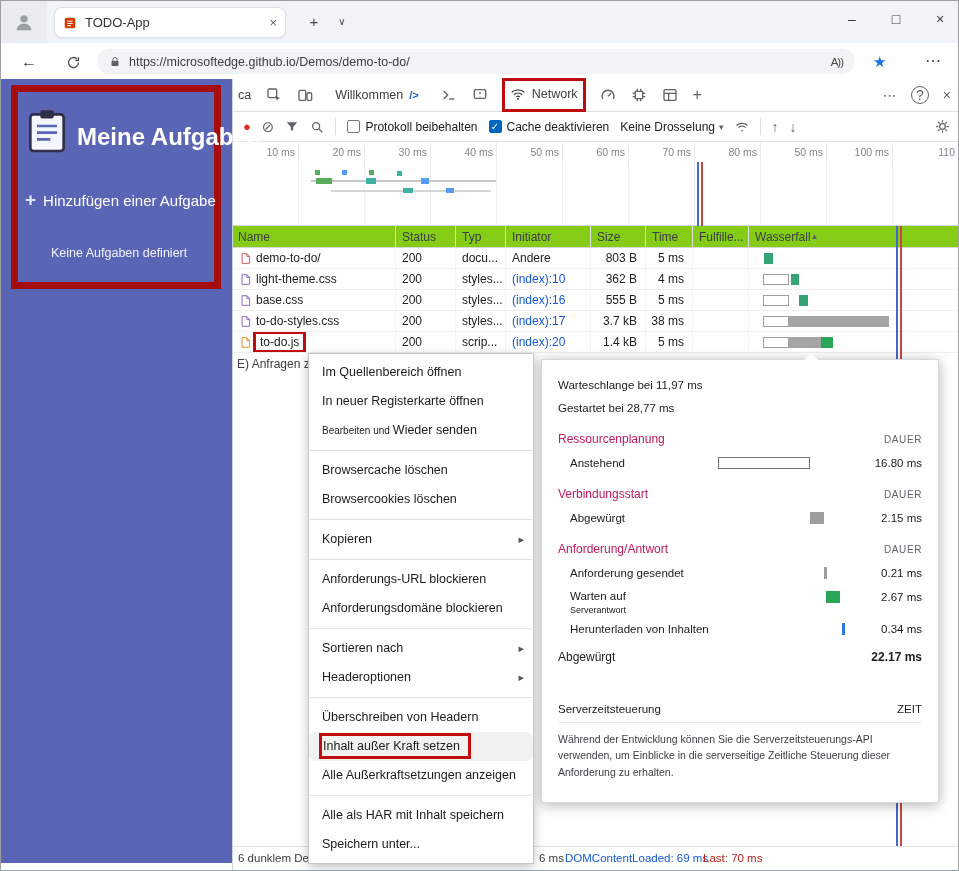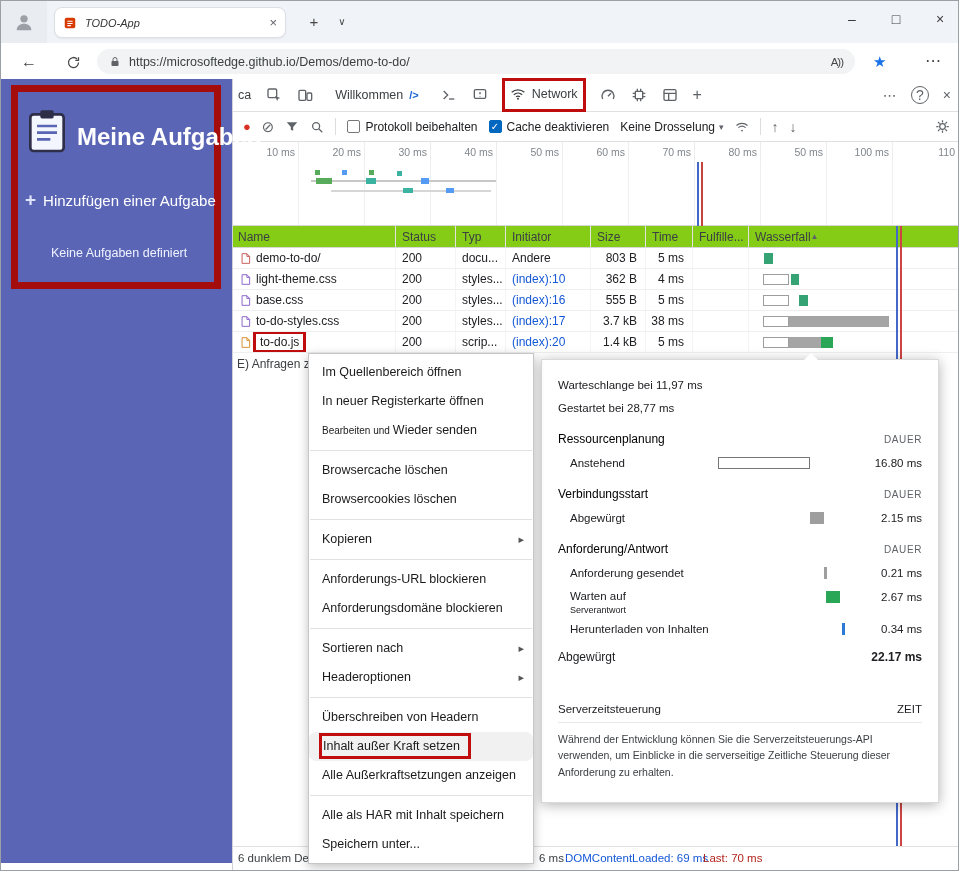--- a/index.html
+++ b/index.html
@@ -6,21 +6,21 @@
   #window{position:relative;width:959px;height:871px;background:#fff;border:1px solid #9aa0a6;
     box-sizing:border-box;overflow:hidden;font-family:"Liberation Sans","DejaVu Sans",sans-serif;color:#202124;}
   .abs{position:absolute;}
   svg{display:block;}
 
   
   .titlebar{left:0;top:0;width:100%;height:42px;background:#f0f3f8;}
   .avatar{left:0;top:0;width:46px;height:42px;display:flex;align-items:center;justify-content:center;background:#e9edf2;}
   .tab{left:53px;top:6px;width:232px;height:31px;background:#fff;border:1px solid #dcdfe4;border-radius:8px;
     display:flex;align-items:center;padding:0 8px;box-sizing:border-box;gap:8px;box-shadow:0 1px 2px rgba(0,0,0,.06);}
-  .tabtitle{font-size:11px;color:#333;flex:1;white-space:nowrap;overflow:hidden;font-style:italic;}
+  .tabtitle{font-size:13px;color:#333;flex:1;white-space:nowrap;overflow:hidden;}
   .tabclose{font-size:13px;color:#5f6368;cursor:default;}
   .tbtn{top:12px;font-size:15px;color:#474747;width:20px;text-align:center;}
   .wbtn{top:10px;width:30px;text-align:center;font-size:14px;color:#3c3c3c;}
 
   
   .addrbar{left:0;top:42px;width:100%;height:36px;background:#fff;border-bottom:1px solid #e3e6ea;}
   .navbtn{top:8px;width:24px;height:22px;display:flex;align-items:center;justify-content:center;font-size:16px;color:#474747;}
   .urlpill{left:96px;top:6px;width:758px;height:25px;background:#f1f3f4;border-radius:13px;display:flex;align-items:center;
     padding:0 12px;box-sizing:border-box;gap:8px;}
   .urltext{font-size:12.5px;color:#3c4043;flex:1;white-space:nowrap;overflow:hidden;}
@@ -104,21 +104,21 @@
   .mi .pfx{font-size:10px;color:#1b1b1b;margin-right:3px;}
   .msep{height:1px;background:#e1e1e1;margin:5px 1px;}
 
   
   .tt{left:540px;top:358px;width:398px;height:444px;background:#fff;box-shadow:0 2px 12px rgba(0,0,0,.3);
     border:1px solid #dadada;box-sizing:border-box;padding:14px 16px;z-index:30;font-size:11.5px;color:#202124;}
   .tt:before{content:"";position:absolute;top:-7px;left:262px;border-left:7px solid transparent;
     border-right:7px solid transparent;border-bottom:7px solid #fff;}
   .t-line{height:23px;line-height:23px;}
   .t-hdr{display:flex;justify-content:space-between;align-items:center;height:24px;margin-top:7px;}
-  .t-hdr .hl2{font-size:12px;color:#000000;}
+  .t-hdr .hl2{font-size:12px;color:#be185d;}
   .t-hdr .hr2{font-size:10px;color:#5f6368;letter-spacing:.6px;}
   .t-row{position:relative;height:24px;line-height:24px;padding-left:12px;box-sizing:border-box;}
   .t-row.tall{height:32px;line-height:14px;padding-top:4px;}
   .t-sub{display:block;font-size:9px;color:#202124;}
   .t-bar{position:absolute;top:6px;height:12px;box-sizing:border-box;}
   .t-bar.outline{border:1px solid #757575;background:#fff;}
   .t-val{position:absolute;right:0;top:0;line-height:24px;}
   .t-total{display:flex;justify-content:space-between;margin-top:9px;font-size:12px;}
   .t-total .tv{font-weight:bold;}
   .t-server{display:flex;justify-content:space-between;align-items:center;height:26px;margin-top:32px;border-bottom:1px solid #e8e8e8;}

